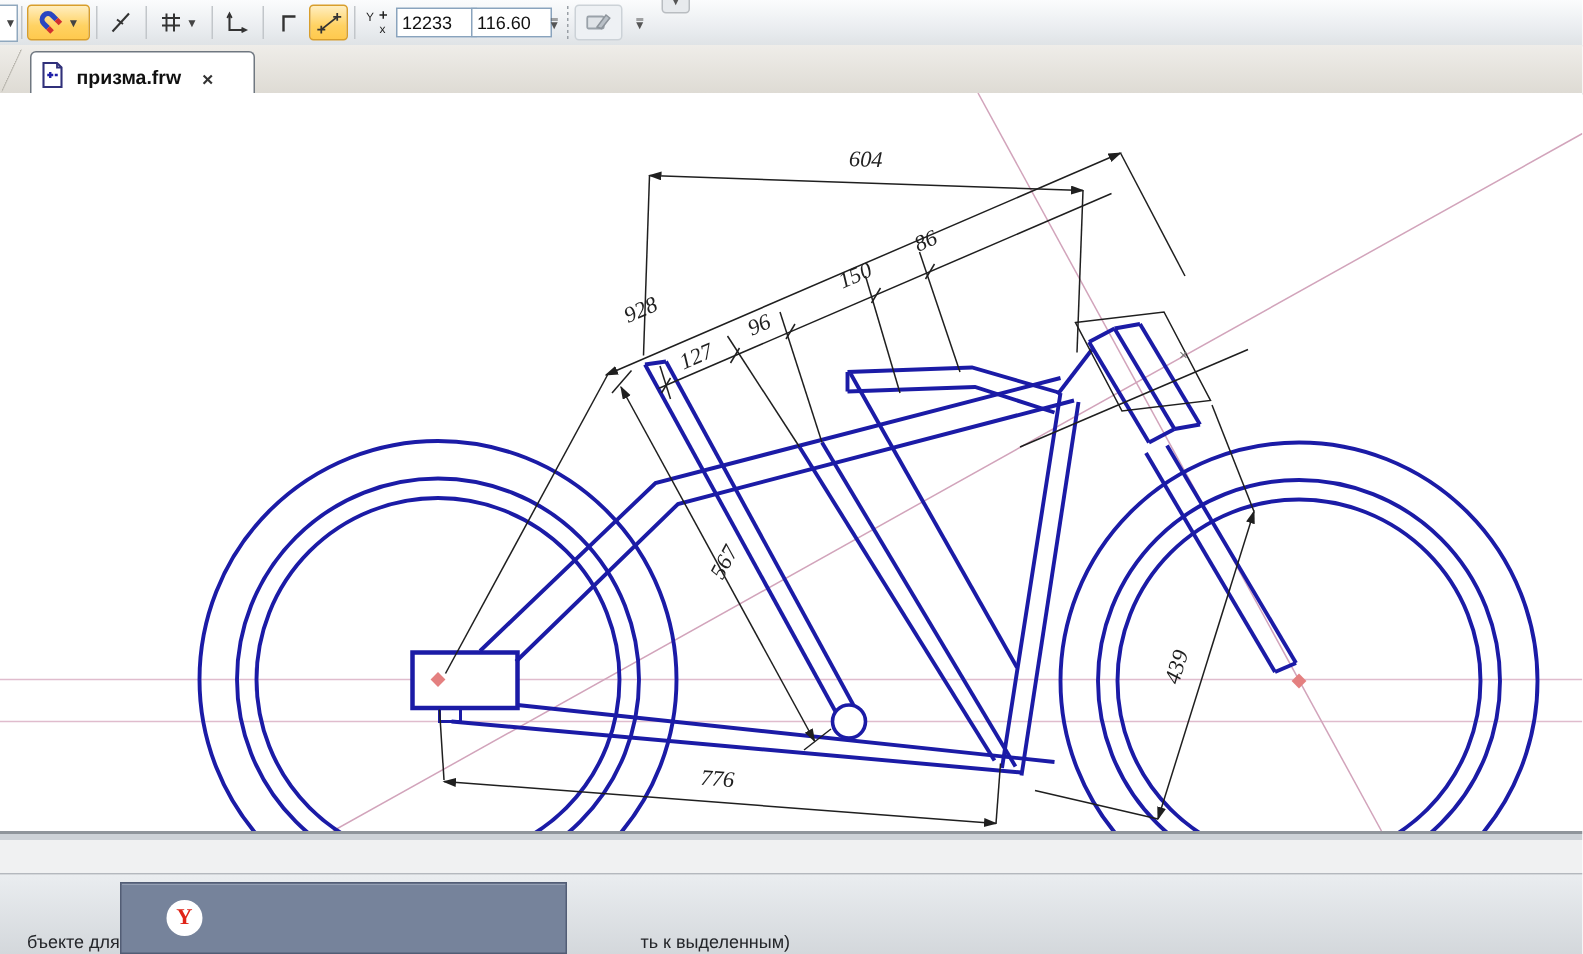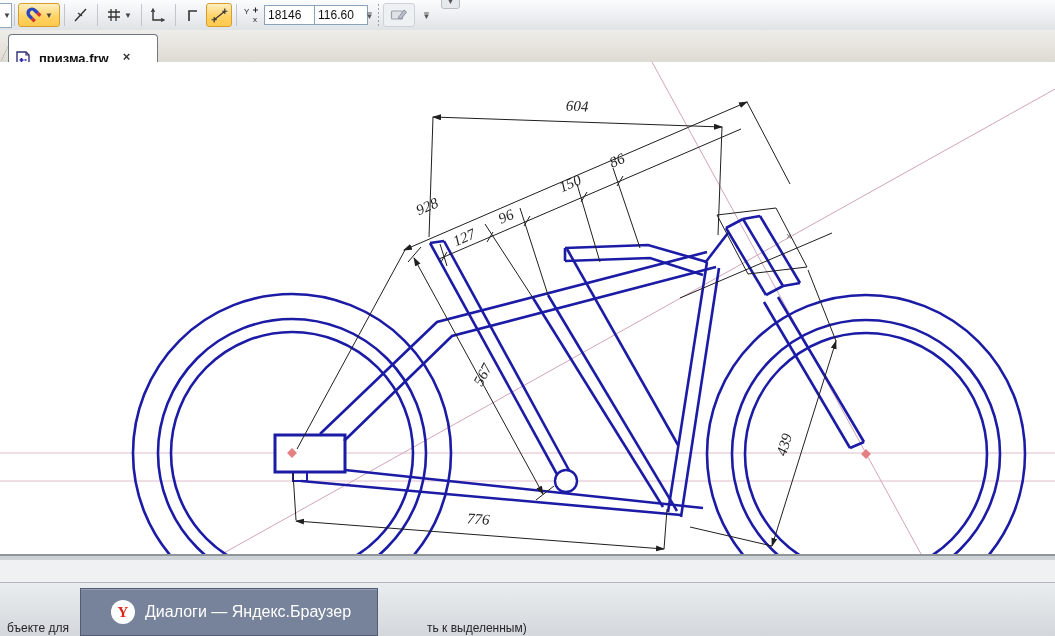--- a/index.html
+++ b/index.html
@@ -24,39 +24,39 @@
   .combostub{position:absolute;left:-32px;top:3px;width:42px;height:23px;background:#fff;
              border:1px solid #90a8be;display:flex;align-items:center;justify-content:flex-end;}
   .topstub{position:absolute;left:441px;top:-7px;width:17px;height:14px;background:#e7eaed;
            border:1px solid #b9bdc1;border-radius:3px;font-size:7px;color:#555;text-align:center;line-height:16px;}
 
   
   .tabbar{position:absolute;left:0;top:30px;width:1055px;height:32px;
           background:linear-gradient(#efede9,#dedbd4);border-bottom:1px solid #8d9298;}
   .tabdiag{position:absolute;left:1px;top:33px;width:14px;height:28px;
            background:linear-gradient(115deg,transparent 47%,#b3b0a8 48%,transparent 52%);}
-  .tab{position:absolute;left:8px;top:4px;width:150px;height:28px;background:#fff;
+  .tab{position:absolute;left:20px;top:4px;width:150px;height:28px;background:#fff;
        border:1px solid #6f7780;border-bottom:none;border-radius:4px 4px 0 0;
-       display:flex;align-items:flex-start;padding:16px 6px;box-sizing:border-box;}
+       display:flex;align-items:flex-end;padding:3px 6px;box-sizing:border-box;}
   .tab .label{font-weight:bold;font-size:13px;color:#101010;margin-left:8px;}
   .tab .close{margin-left:14px;font-size:13px;font-weight:bold;color:#333;line-height:12px;}
 
   
   .canvas{position:absolute;left:0;top:62px;width:1055px;height:492px;background:#fff;}
   .canvas svg{display:block;}
   .dimtext{font-family:"Liberation Serif",serif;font-style:italic;font-size:15px;fill:#1f1f1f;}
 
   
   .edge1{position:absolute;left:0;top:554px;width:1055px;height:2px;background:#8f959b;}
   .edge2{position:absolute;left:0;top:556px;width:1055px;height:4px;background:#cdd2d7;}
   .gapband{position:absolute;left:0;top:560px;width:1055px;height:22px;background:#f0f1f2;}
   .statusbar{position:absolute;left:0;top:582px;width:1055px;height:54px;
              background:linear-gradient(#eaedf0,#d3d7db);border-top:1px solid #b4b8be;
              font-size:12px;color:#24262a;}
-  .statusbar .lefttext{position:absolute;left:7px;top:38px;}
+  .statusbar .lefttext{position:absolute;left:18px;top:38px;}
   .statusbar .righttext{position:absolute;left:383px;top:38px;margin-left:44px;}
 
   
   .ytooltip{position:absolute;left:80px;top:588px;width:298px;height:48px;background:#76839b;
             border:1px solid #525d75;box-shadow:inset 0 1px 0 #95a0b4;box-sizing:border-box;
             display:flex;align-items:center;}
   .ylogo{width:24px;height:24px;border-radius:50%;background:#fff;margin-left:30px;
          display:flex;align-items:center;justify-content:center;
          font-family:"Liberation Serif",serif;font-weight:bold;font-size:15px;color:#e02418;}
   .ytitle{color:#fff;font-size:16px;margin-left:10px;white-space:nowrap;}
@@ -126,21 +126,21 @@
     <div class="tbtn flat" style="left:240px;width:22px">
       <svg width="17" height="18" viewBox="0 0 17 18">
         <text x="1" y="8" font-size="8" fill="#222" font-family="Liberation Sans">Y</text>
         <text x="10" y="16" font-size="8" fill="#222" font-family="Liberation Sans">x</text>
         <path d="M10 4 h5 M12.5 1.5 v5" stroke="#222" stroke-width="1"></path>
         <path d="M3 10 l3 4 M6 10 l-3 4" stroke="#222" stroke-width="0"></path>
       </svg>
     </div>
 
     <div class="field" style="left:264px;width:46px">
-      <span>18146</span>
+      <span>12233</span>
     </div>
     <div class="field" style="left:314px;width:46px">
       <span>116.60</span>
     </div>
 
     <div class="chev" style="left:363px">‗<br>▼</div>
     <div class="tsep dotted" style="left:378px"></div>
     <div class="tbtn" style="left:383px;width:32px;background:#eef1f4;border:1px solid #ccd2d7;">
       <svg width="18" height="16" viewBox="0 0 18 16">
         <rect x="1.5" y="4" width="11" height="8" rx="1" fill="#dfe3e7" stroke="#9aa2a9" stroke-width="1.2"></rect>
@@ -287,16 +287,15 @@
   <div class="edge1"></div>
   <div class="edge2"></div>
   <div class="gapband"></div>
   <div class="statusbar">
     <span class="lefttext">бъекте для</span>
     <span class="righttext">ть к выделенным)</span>
   </div>
 
   <div class="ytooltip">
     <div class="ylogo">Y</div>
-    <div class="ytitle">Диалоги — Яндекс.Браузер</div>
   </div>
 
 </div>
 
 </body></html>

